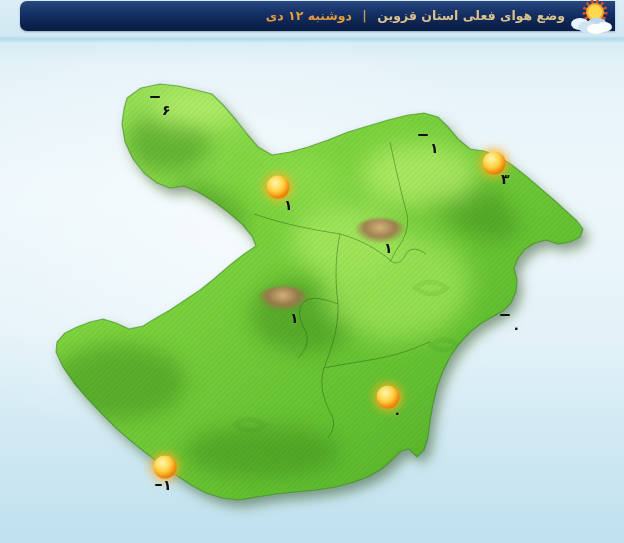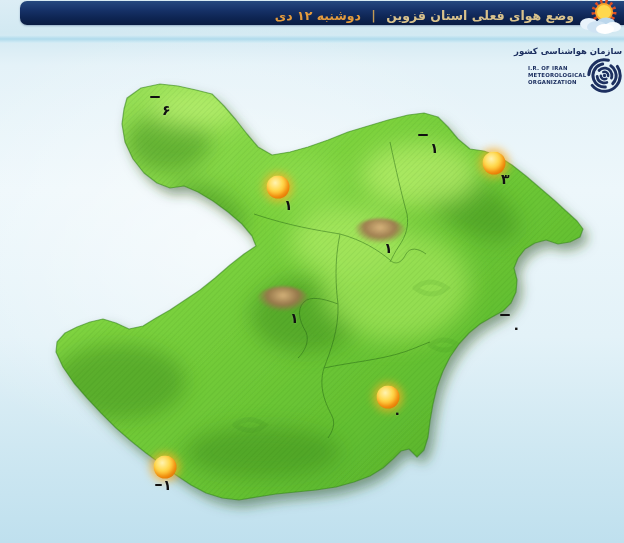--- a/index.html
+++ b/index.html
@@ -6,21 +6,21 @@
   html,body{margin:0;padding:0;}
   body{font-family:"DejaVu Sans",sans-serif;}
   .screen{
     position:relative;width:624px;height:543px;overflow:hidden;
     background:
       radial-gradient(ellipse 430px 300px at 36% 44%, rgba(255,255,255,.55), rgba(255,255,255,0) 75%),
       linear-gradient(180deg,#dcedf5 0%,#d2e9f2 6%,#e4f2f8 12%,#edf7fb 35%,#e3f2f8 62%,#cfe8f2 82%,#bfe0ee 100%);
   }
   
   .topbar{
-    position:absolute;top:1px;left:0;right:0;height:24px;
+    position:absolute;top:1px;left:0;right:9px;height:30px;
     background:linear-gradient(180deg,#26497f 0%,#17336a 35%,#0e2553 70%,#0a1c42 100%);
     border-radius:7px 0 0 7px;
     box-shadow:0 1px 2px rgba(30,60,110,.35);
     margin-left:20px;
   }
   .topbar-text{
     position:absolute;top:0;right:50px;left:10px;height:30px;line-height:30px;
     direction:rtl;text-align:right;white-space:nowrap;
     font-size:12.5px;font-weight:bold;
   }
@@ -218,33 +218,14 @@
       <ellipse cx="31" cy="24" rx="9" ry="5.5" fill="#bcd7ec"></ellipse>
       <ellipse cx="14" cy="25" rx="9" ry="6" fill="#e9f3fb"></ellipse>
       <ellipse cx="22" cy="28" rx="10" ry="6" fill="#cfe3f3"></ellipse>
       <ellipse cx="38" cy="28" rx="8" ry="5" fill="#f4fafe"></ellipse>
       <ellipse cx="30" cy="30" rx="9" ry="5" fill="#ffffff"></ellipse>
     </svg>
   </div>
 
   <div class="band"></div>
 
-  <div class="logo">
-    <div class="logo-fa">سازمان هواشناسی کشور</div>
-    <div class="logo-row">
-      <div class="logo-en">
-        <div>I.R. OF IRAN</div>
-        <div>METEOROLOGICAL</div>
-        <div>ORGANIZATION</div>
-      </div>
-      <svg class="logo-spiral" viewBox="0 0 40 40" aria-hidden="true">
-        <g fill="none" stroke="#1d3060" stroke-linecap="round">
-          <circle cx="20" cy="20" r="17" stroke-width="3.2" stroke-dasharray="30 12" transform="rotate(40 20 20)"></circle>
-          <circle cx="20" cy="20" r="12.5" stroke-width="3.2" stroke-dasharray="22 9" transform="rotate(160 20 20)"></circle>
-          <circle cx="20" cy="20" r="8" stroke-width="3" stroke-dasharray="14 7" transform="rotate(280 20 20)"></circle>
-          <circle cx="20" cy="20" r="4" stroke-width="2.6" stroke-dasharray="8 5" transform="rotate(60 20 20)"></circle>
-        </g>
-        <circle cx="20" cy="20" r="1.8" fill="#1d3060"></circle>
-      </svg>
-    </div>
-  </div>
 
 </div>
 
 </body></html>

